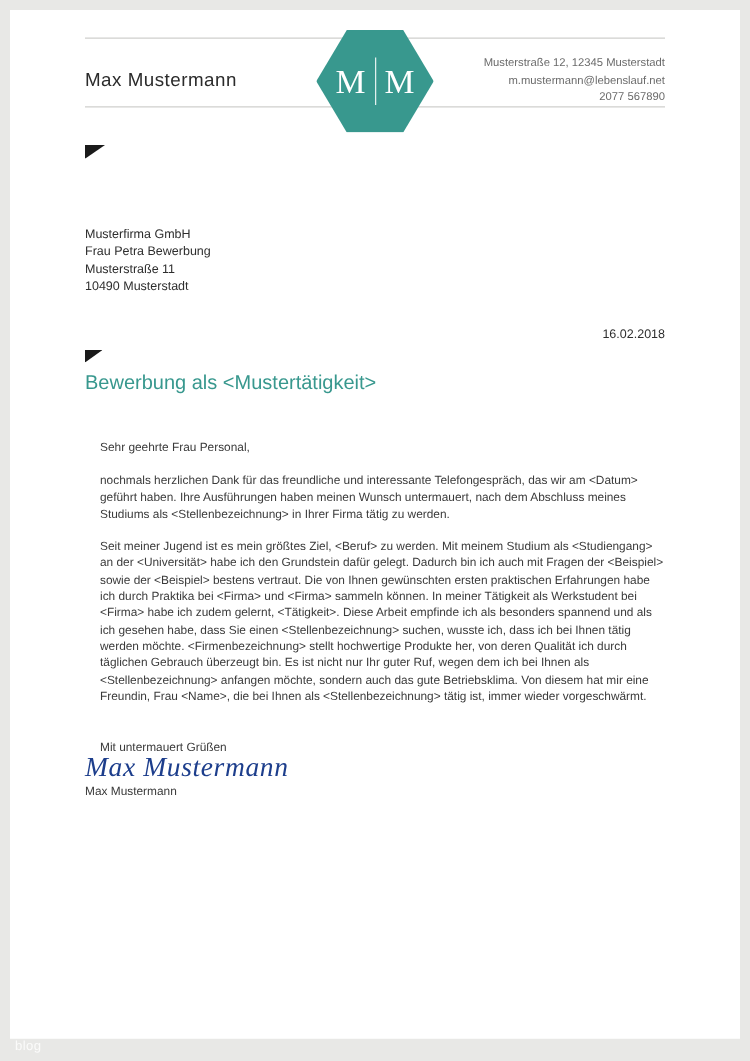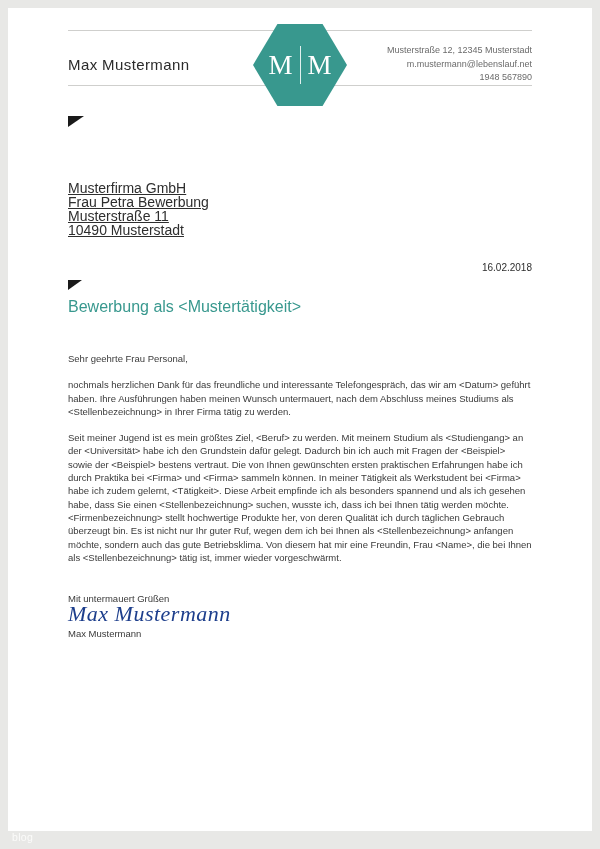--- a/index.html
+++ b/index.html
@@ -86,24 +86,23 @@
     background: #1a1a1a;
     clip-path: polygon(0 0, 100% 0, 0 100%);
   }
   .mark-1 { top: 108px; }
   .mark-2 { top: 272px; width: 14px; height: 10px; }
   
   .recipient {
     position: absolute;
     left: 60px;
     top: 173px;
-    font-size: 14px;
+    font-size: 10px;
     line-height: 14px;
     color: #2e2e2e;
-    text-decoration: underline;
   }
   .date-line {
     position: absolute;
     right: 60px;
     top: 254px;
     font-size: 10px;
     color: #2e2e2e;
   }
   
   .subject {
@@ -116,21 +115,21 @@
   
   .letter-body {
     position: absolute;
     left: 60px;
     right: 60px;
     top: 344px;
     font-size: 9.5px;
     line-height: 13.3px;
     color: #3a3a3a;
   }
-  .letter-body p { margin: 0 0 13px 0; }
+  .letter-body p { margin: 0 0 13px 12px; }
   .closing { margin-top: 28px !important; margin-bottom: 2px !important; }
   .signature-script {
     font-family: "Liberation Serif", serif;
     font-style: italic;
     font-size: 22px;
     letter-spacing: 0.5px;
     color: var(--sig, #1d3e8c);
     margin: 0 0 6px 0 !important;
   }
   .signature-printed { margin: 0 !important; }
@@ -157,21 +156,21 @@
 
     <div class="logo-hex">
       <span class="initial">M</span>
       <span class="logo-divider"></span>
       <span class="initial">M</span>
     </div>
 
     <div class="contact-block">
       <div>Musterstraße 12, 12345 Musterstadt</div>
       <div>m.mustermann@lebenslauf.net</div>
-      <div>1948 567890</div>
+      <div>2077 567890</div>
     </div>
 
     <div class="mark mark-1"></div>
     <div class="mark mark-2"></div>
 
     <div class="recipient">
       <div>Musterfirma GmbH</div>
       <div>Frau Petra Bewerbung</div>
       <div>Musterstraße 11</div>
       <div>10490 Musterstadt</div>

